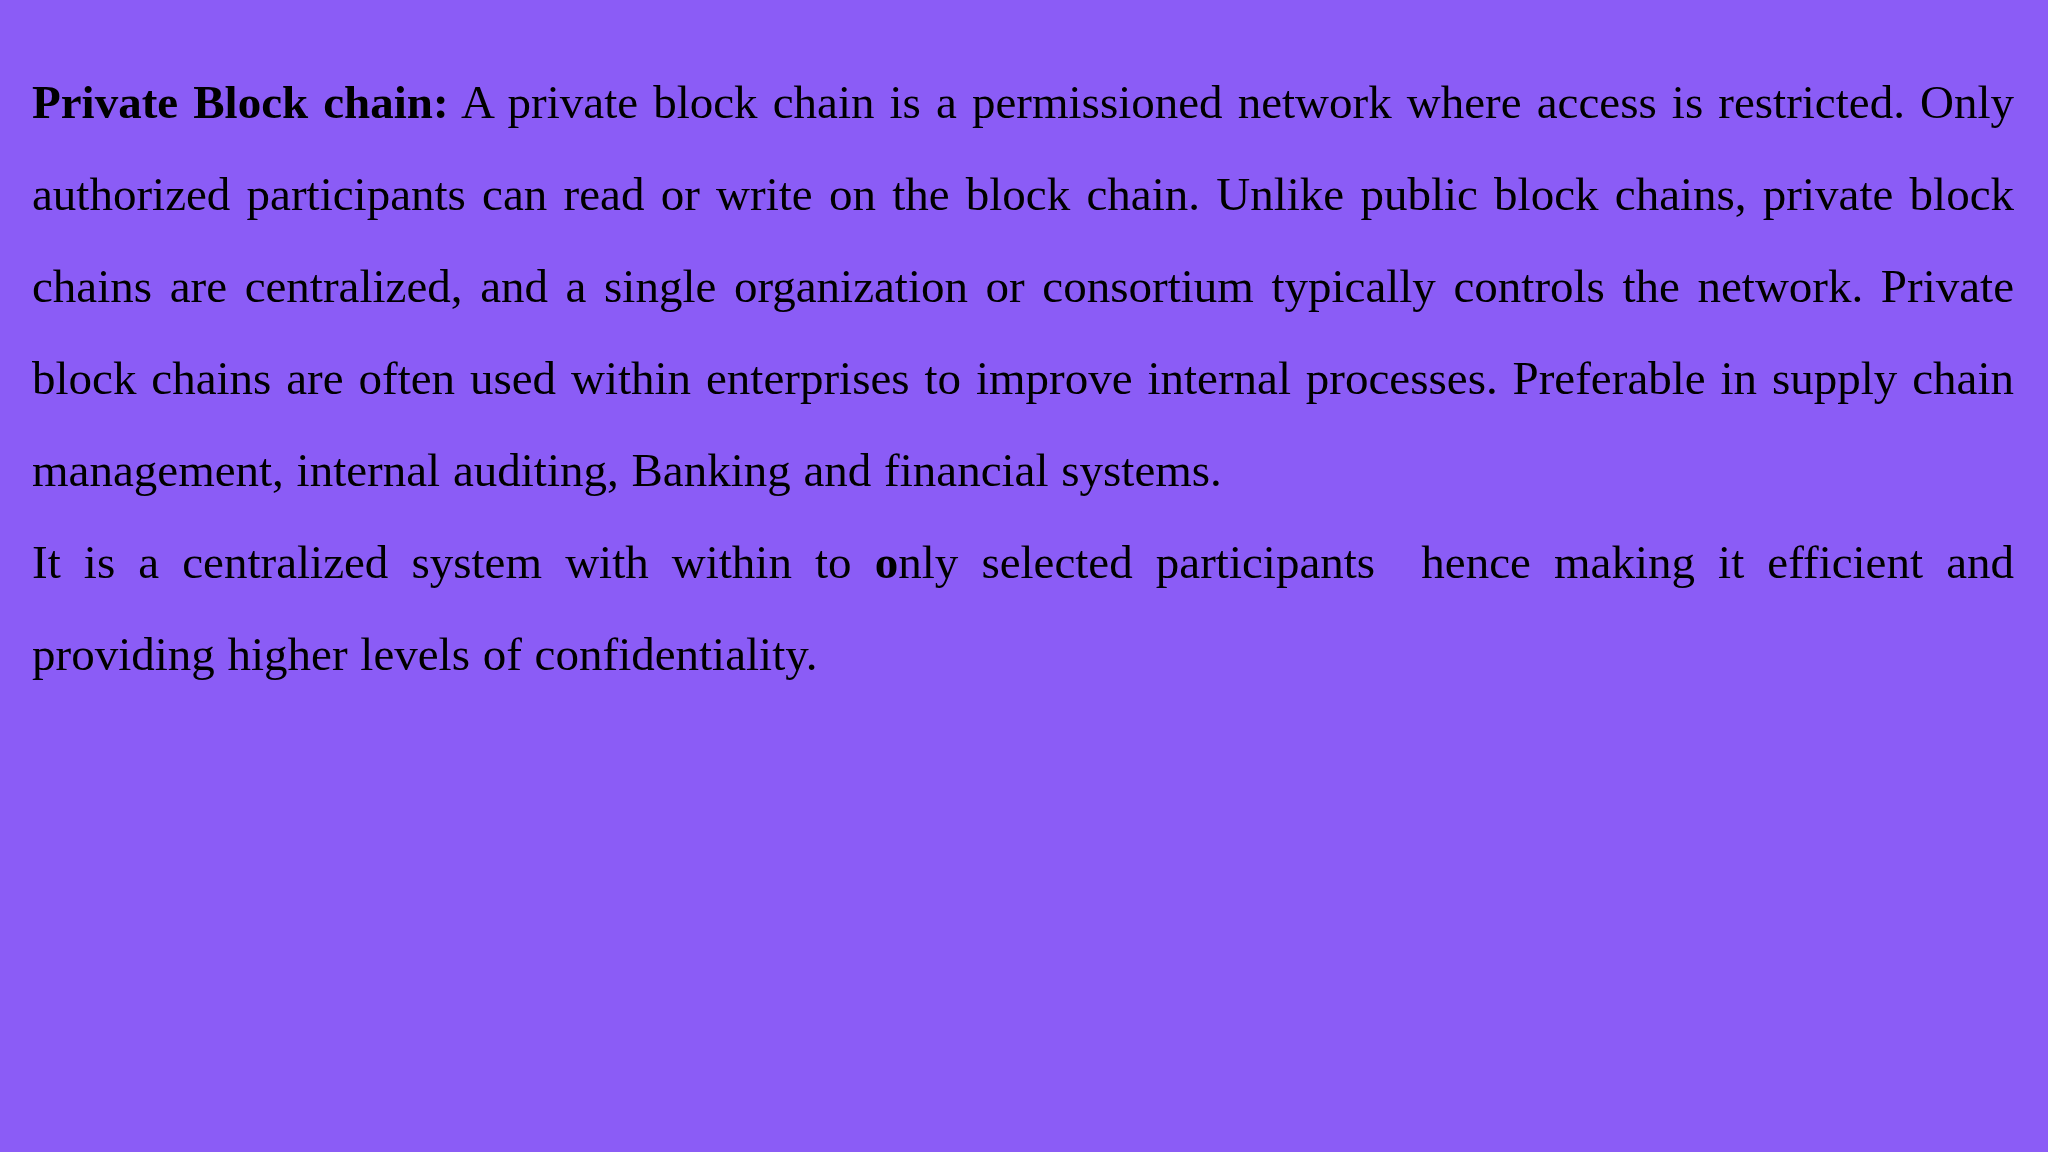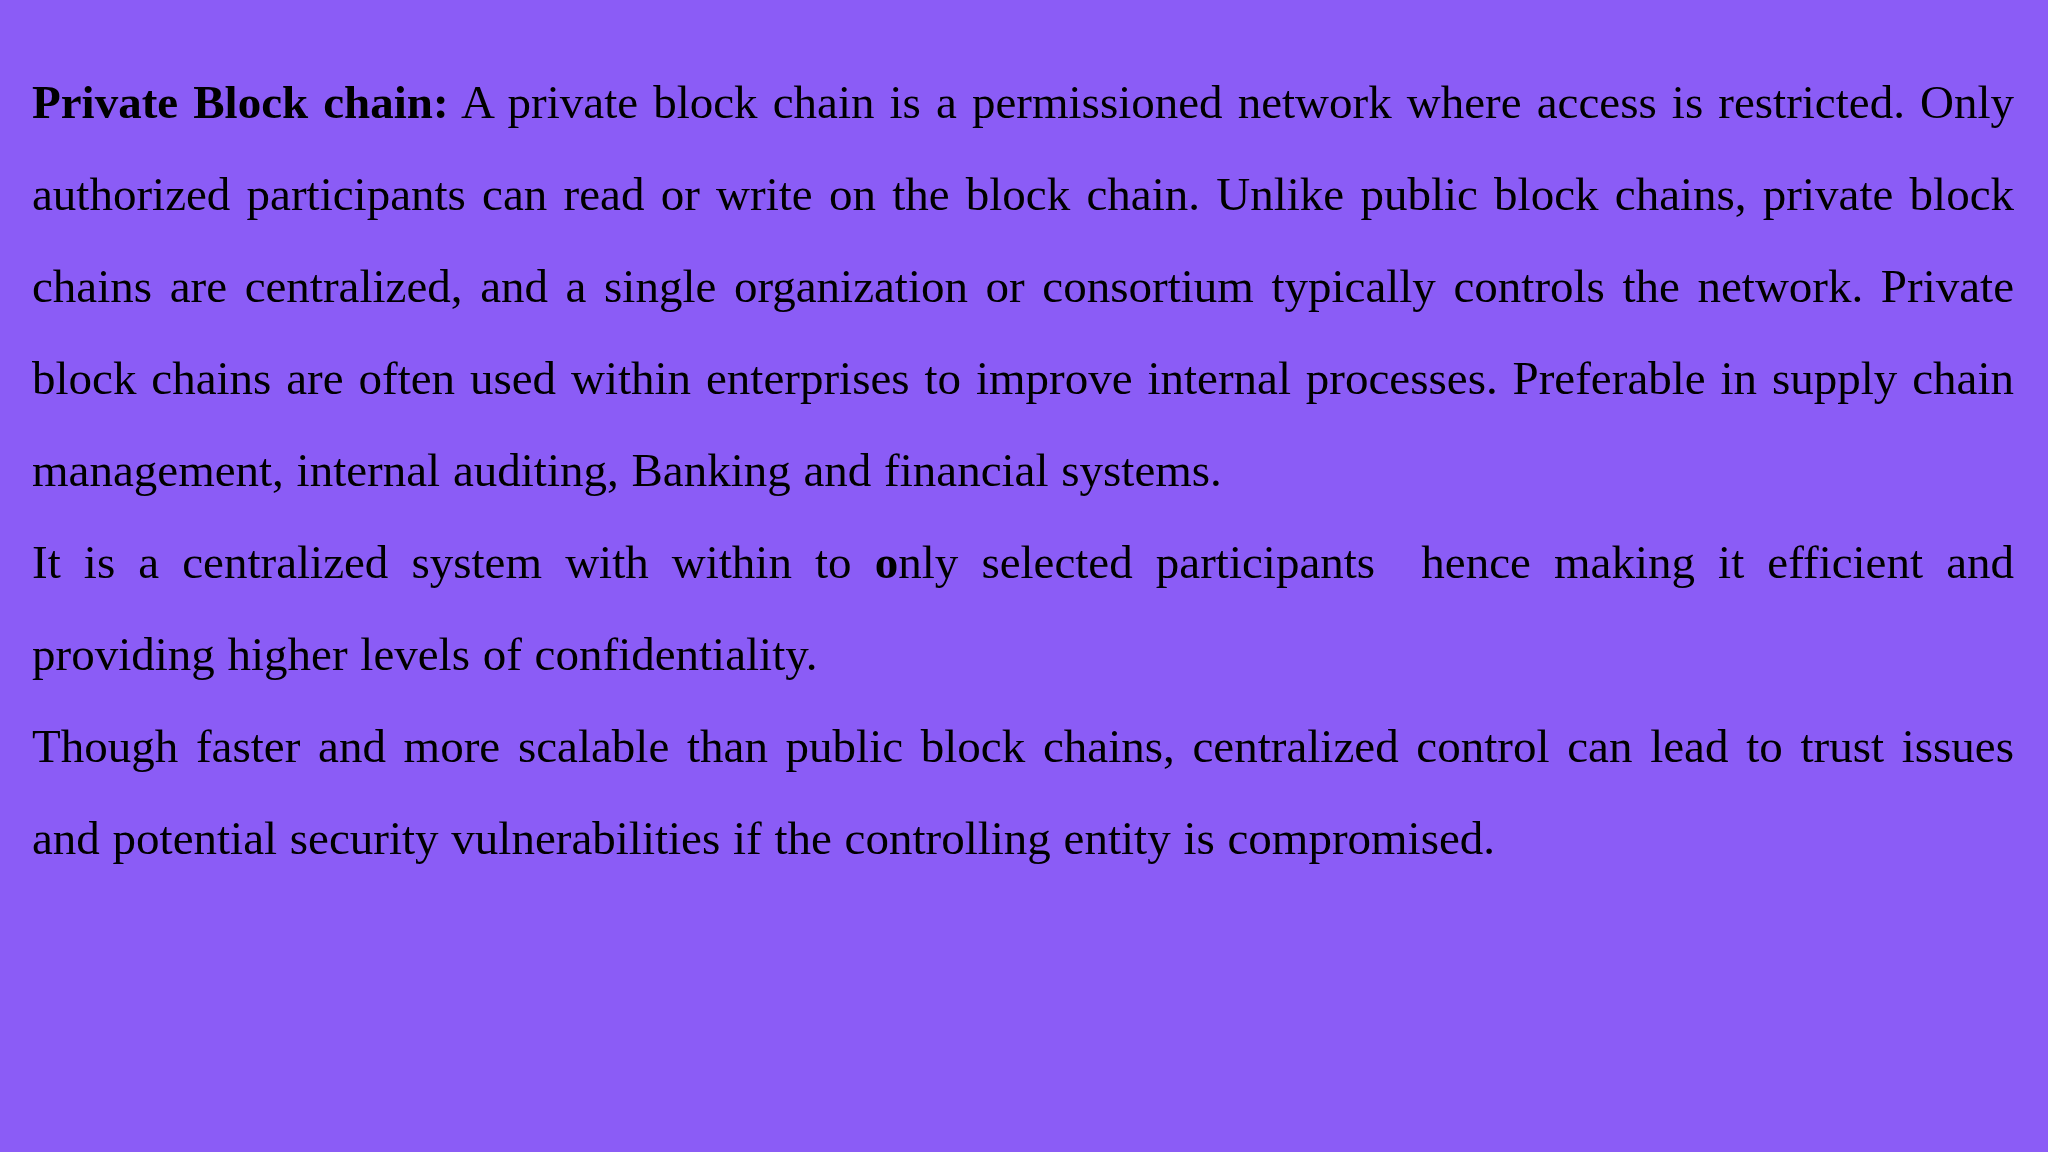--- a/index.html
+++ b/index.html
@@ -31,14 +31,13 @@
   .seg-bold {
     font-weight: bold;
   }
 </style>
 </head>
 <body>
 
 <div class="page">
     <p class="para"><span class="seg-bold">Private Block chain:</span><span> A private block chain is a permissioned network where access is restricted. Only authorized participants can read or write on the block chain. Unlike public block chains, private block chains are centralized, and a single organization or consortium typically controls the network. Private block chains are often used within enterprises to improve internal processes. Preferable in supply chain management, internal auditing, Banking and financial systems.</span></p>
     <p class="para"><span>It is a centralized system with within to </span><span class="seg-bold">o</span><span>nly selected participants  hence making it efficient and providing higher levels of confidentiality.</span></p>
-    <p class="para"><span>Though faster and more scalable than public block chains, centralized control can lead to trust issues and potential security vulnerabilities if the controlling entity is compromised.</span></p>
   </div>
 
 </body></html>

